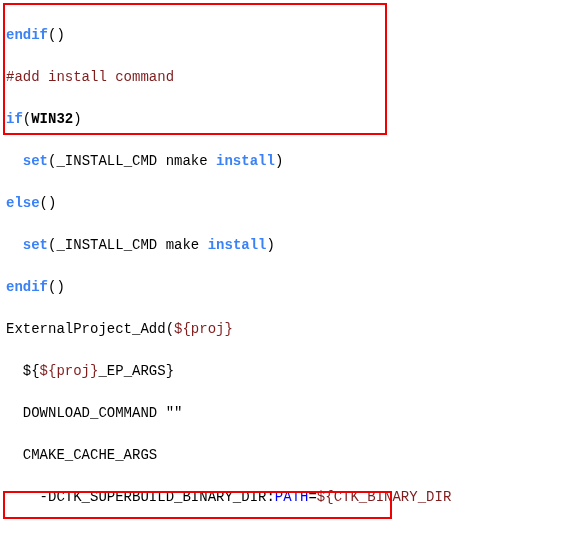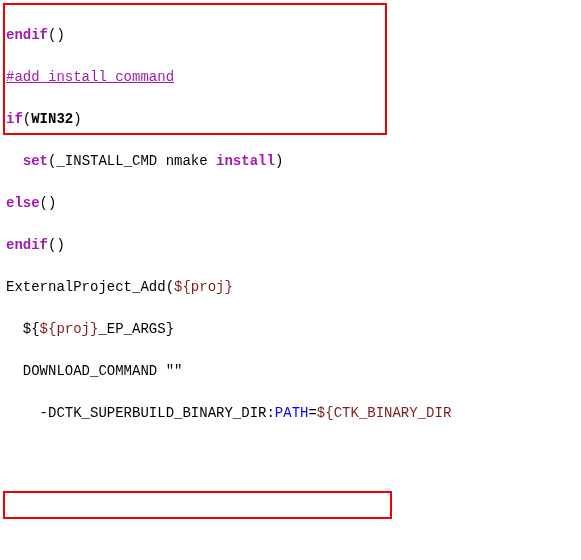--- a/index.html
+++ b/index.html
@@ -30,39 +30,41 @@
   .red-box-2 {
     position: absolute;
     top: 491px;
     left: 3px;
     width: 385px;
     height: 24px;
     border: 2px solid #f00000;
     pointer-events: none;
   }
   .line { display: block; }
-  .green { color: #a21caf; text-decoration: underline; }
-  .purple { color: #a21caf; font-weight: bold; }
+  .green { color: #7f1d1d; }
+  .purple { color: #3b82f6; font-weight: bold; }
   .bold { font-weight: bold; }
   .blue-bold { color: #0000ff; font-weight: normal; }
   .orange { color: #7f1d1d; }
 </style>
 </head>
 <body>
 
 <div class="code-area">
 <span class="line"><span class="purple">endif</span><span>()</span></span>
 <span class="line"><span class="green">#add install command</span></span>
 <span class="line"><span class="purple">if</span><span>(</span><span class="bold">WIN32</span><span>)</span></span>
 <span class="line"><span>  </span><span class="purple">set</span><span>(_INSTALL_CMD nmake </span><span class="purple">install</span><span>)</span></span>
 <span class="line"><span class="purple">else</span><span>()</span></span>
+<span class="line"><span>  </span><span class="purple">set</span><span>(_INSTALL_CMD make </span><span class="purple">install</span><span>)</span></span>
 <span class="line"><span class="purple">endif</span><span>()</span></span>
 <span class="line"><span>ExternalProject_Add(</span><span class="orange">${proj}</span></span>
 <span class="line"><span>  ${</span><span class="orange">${proj}</span><span>_EP_ARGS}</span></span>
 <span class="line"><span>  DOWNLOAD_COMMAND ""</span></span>
+<span class="line"><span>  CMAKE_CACHE_ARGS</span></span>
 <span class="line"><span>    -DCTK_SUPERBUILD_BINARY_DIR:</span><span class="blue-bold">PATH</span><span>=</span><span class="orange">${CTK_BINARY_DIR</span></span>
 
 
 
 
 
 
 
 
 

